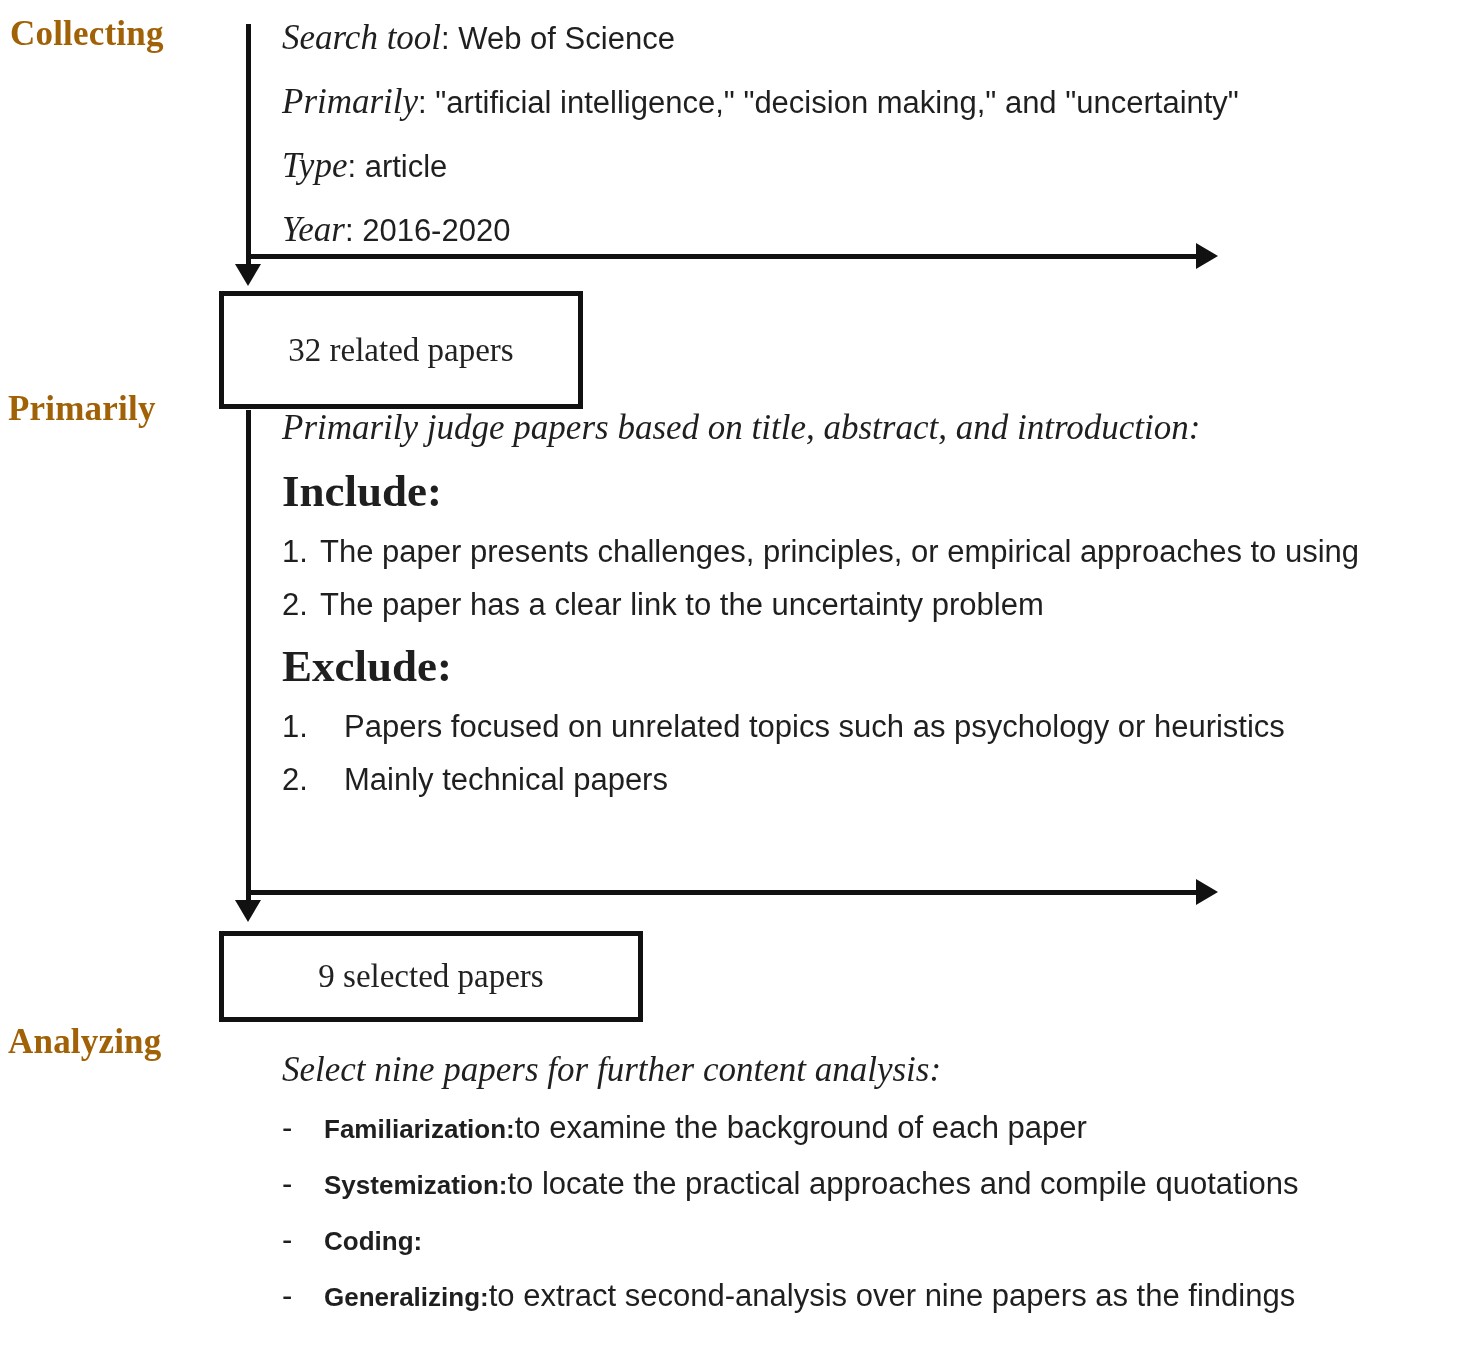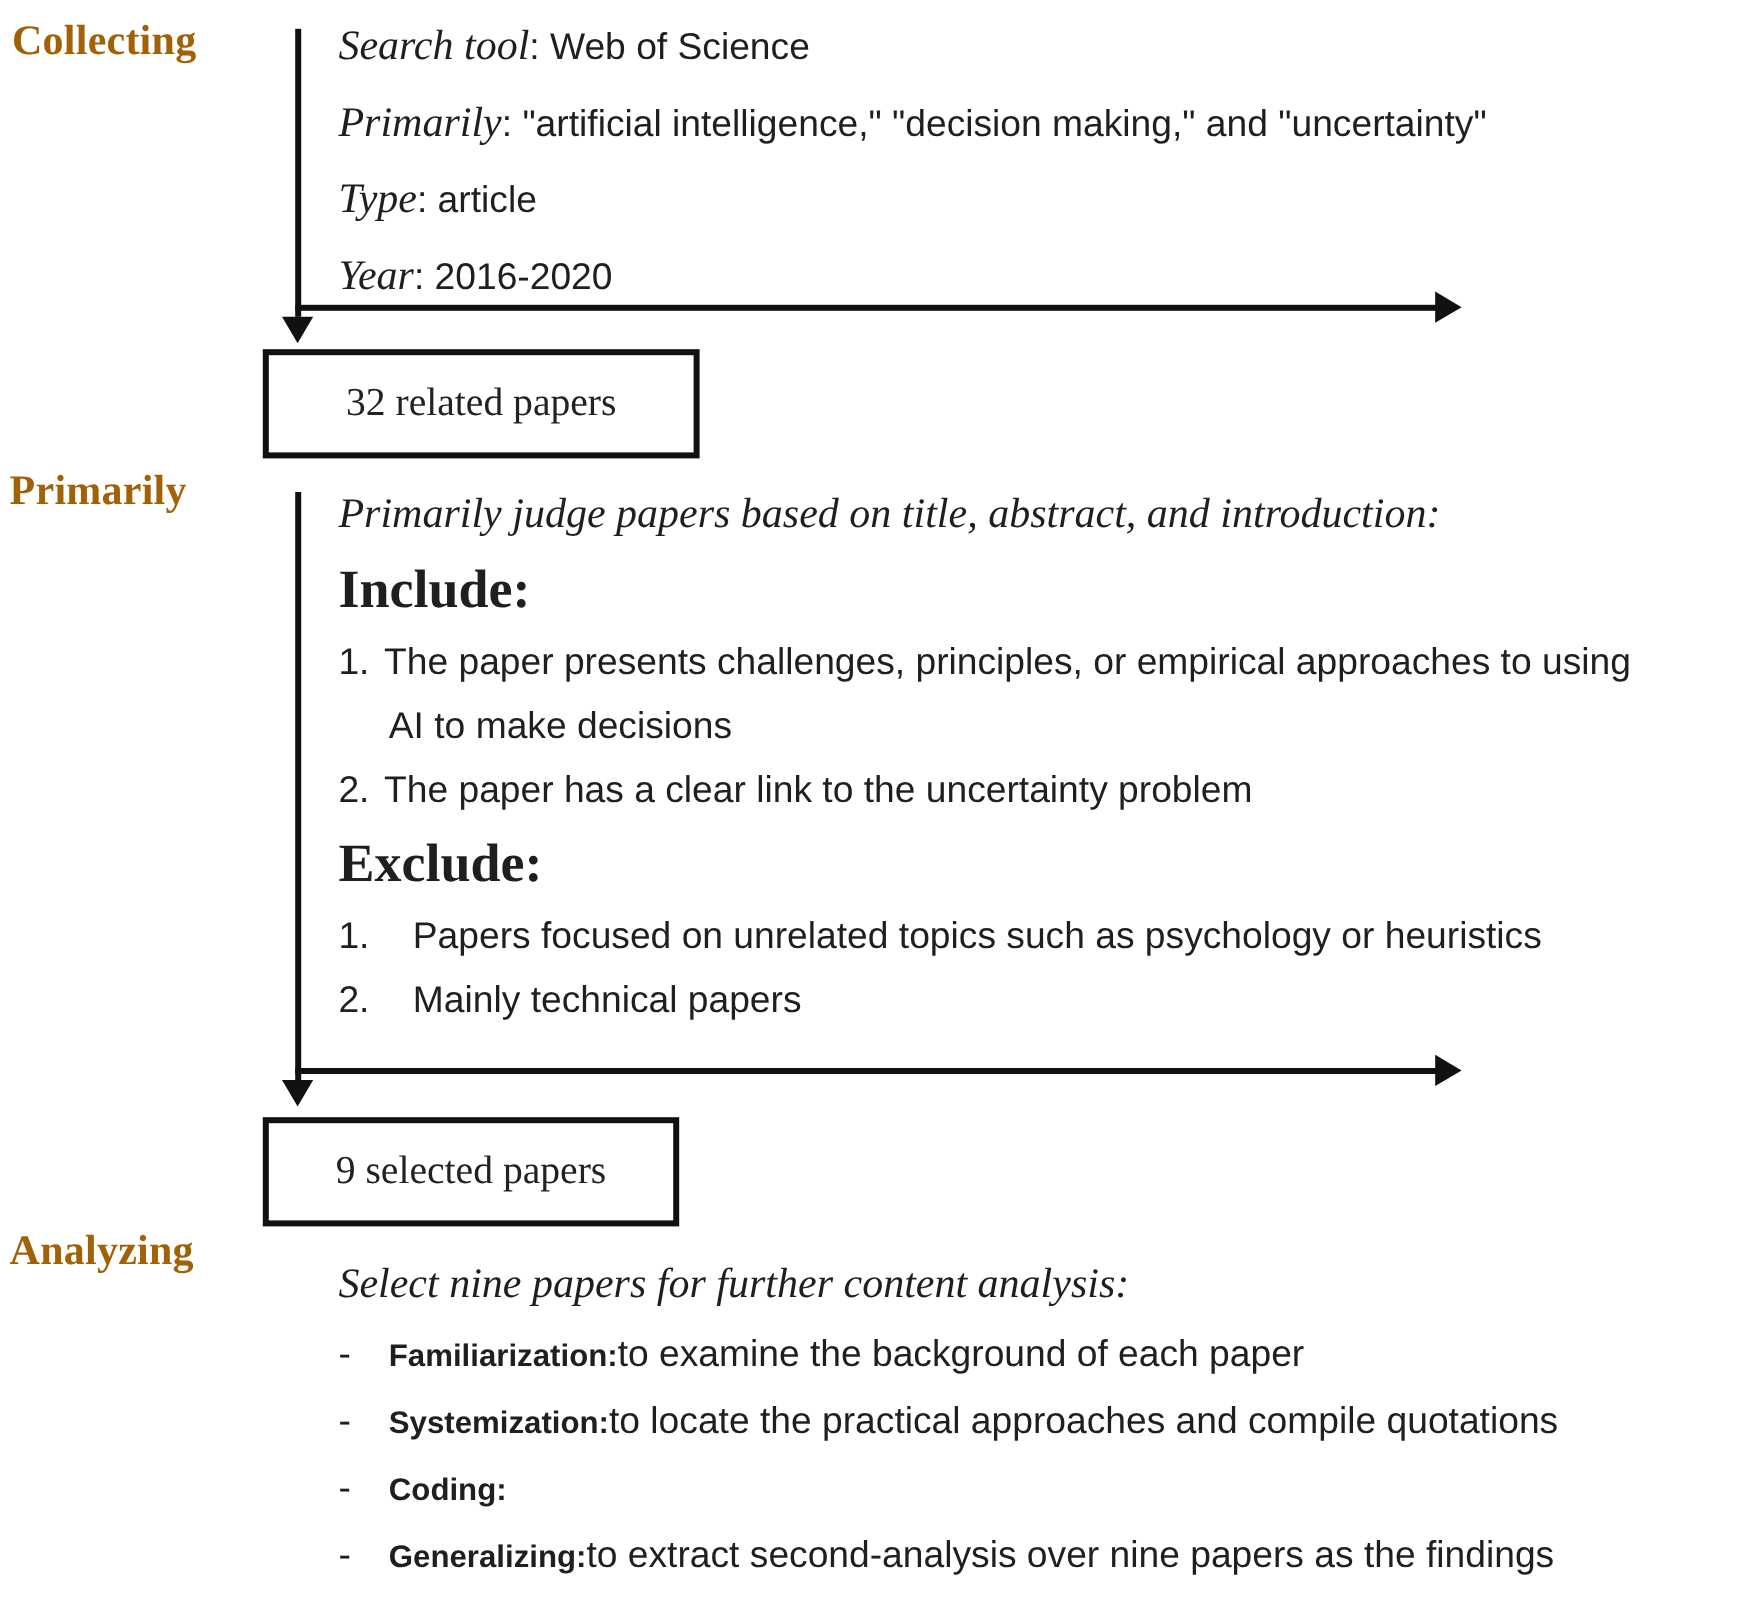--- a/index.html
+++ b/index.html
@@ -83,22 +83,22 @@
     display: flex;
     align-items: center;
     justify-content: center;
   }
   .result-box span {
     font-family: "Liberation Serif", serif;
     font-size: 33px;
     color: #222222;
     white-space: nowrap;
   }
-  #box-related  { left: 219px; top: 291px; width: 364px; height: 91px; }
-  #box-selected { left: 219px; top: 931px; width: 347px; height: 91px; }
+  #box-related  { left: 219px; top: 291px; width: 364px; height: 118px; }
+  #box-selected { left: 219px; top: 931px; width: 424px; height: 91px; }
 
   
   .content {
     position: absolute;
     left: 282px;
   }
   .line {
     white-space: nowrap;
     color: #1f1f1f;
   }
@@ -187,23 +187,20 @@
     <div class="line">
       <span class="it">Primarily judge papers based on title, abstract, and introduction:</span>
     </div>
     <div class="line">
       <span class="bd">Include:</span>
     </div>
     <div class="line listline">
       <span class="sans num num-tight">1.</span>
         <span class="sans">The paper presents challenges, principles, or empirical  approaches to using</span>
     </div>
-    <div class="line cont-indent">
-      <span class="sans">AI to make decisions</span>
-    </div>
     <div class="line listline">
       <span class="sans num num-tight">2.</span>
         <span class="sans">The paper has a clear link to the uncertainty problem</span>
     </div>
     <div class="line">
       <span class="bd">Exclude:</span>
     </div>
     <div class="line listline">
       <span class="sans num num-wide">1.</span>
         <span class="sans">Papers focused on unrelated topics such as psychology or heuristics</span>

